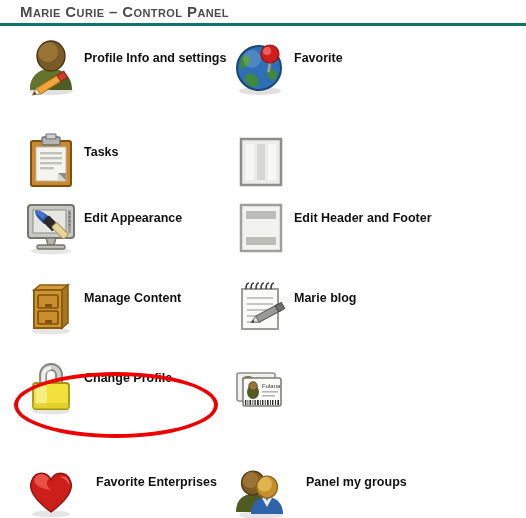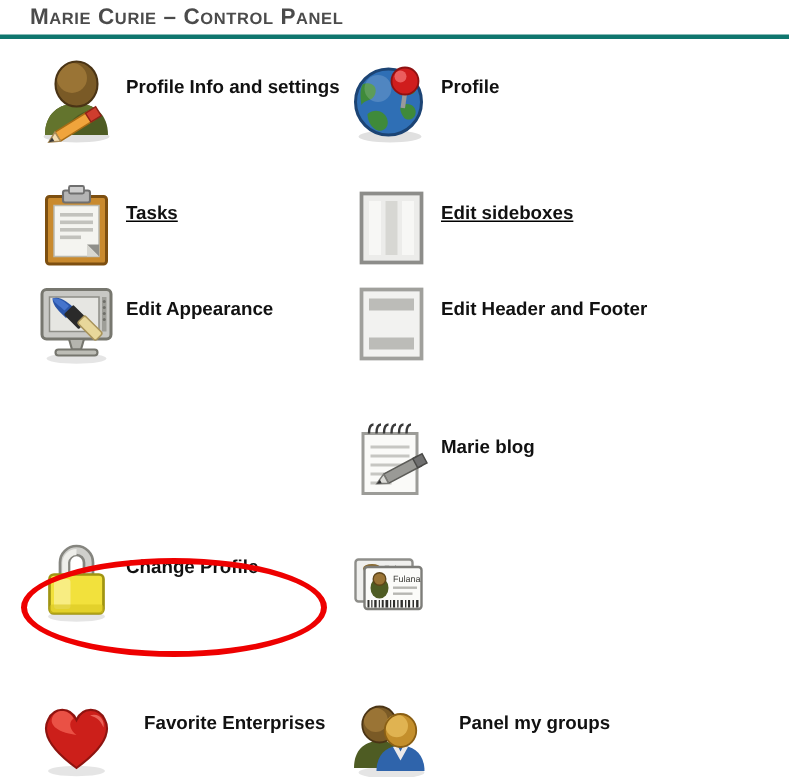--- a/index.html
+++ b/index.html
@@ -65,22 +65,22 @@
     font-weight: bold;
     color: #111111;
     white-space: nowrap;
     line-height: 1;
     margin-left: 4px;
     margin-bottom: 18px;
   }
   .col-left  { left: 22px;  }
   .col-right { left: 232px; }
   .row-0 { top: 6px;   }
-  .row-1 { top: 90px; text-decoration: underline;  }
-  .row-2 { top: 154px; align-items: center; }
+  .row-1 { top: 100px;  }
+  .row-2 { top: 166px; align-items: center; }
   .row-3 { top: 246px; }
   .row-4 { top: 326px; }
   .row-5 { top: 430px; gap: 12px; }
 
   .icon-wrap svg { display: block; }
 
   
   .highlight-ellipse {
     position: absolute;
     left: 14px;
@@ -133,21 +133,21 @@
         <path d="M13 40 C18 36 24 38 26 43 C28 48 24 52 20 51 C16 50 13 45 13 40 Z" fill="#3f8a3a"></path>
         <path d="M32 16 C38 14 44 17 45 22 C46 27 41 28 38 26 C35 24 31 21 32 16 Z" fill="#3f8a3a"></path>
         <path d="M36 34 C41 32 46 35 45 40 C44 44 39 45 37 42 C35 39 34 36 36 34 Z" fill="#3f8a3a"></path>
         <circle cx="20" cy="23" r="9" fill="#fff" opacity="0.16"></circle>
         <rect x="36" y="22" width="3" height="14" fill="#9a9a9a" transform="rotate(8 37 29)"></rect>
         <circle cx="38" cy="18" r="9" fill="#d01d1d"></circle>
         <circle cx="35" cy="15" r="4" fill="#f06a6a" opacity="0.85"></circle>
         <circle cx="38" cy="18" r="9" fill="none" stroke="#8d1111" stroke-width="1.2"></circle>
       </svg>
     </span>
-    <span class="item-label">Profile</span>
+    <span class="item-label">Favorite</span>
   </div>
 
   <div class="panel-item col-left row-1">
     <span class="icon-wrap">
       <svg width="58" height="62" viewBox="0 0 58 62">
         <rect x="9" y="11" width="40" height="45" rx="2" fill="#c98a2e" stroke="#7d4f10" stroke-width="2"></rect>
         <rect x="14" y="17" width="30" height="34" fill="#f4f4f0" stroke="#b9b9b0" stroke-width="1"></rect>
         <rect x="20" y="7" width="18" height="8" rx="1.5" fill="#b4b4b4" stroke="#6f6f6f" stroke-width="1.4"></rect>
         <rect x="24" y="4" width="10" height="5" rx="1" fill="#cfcfcf" stroke="#6f6f6f" stroke-width="1.2"></rect>
         <g fill="#c2c2bd">
@@ -165,21 +165,20 @@
 
   <div class="panel-item col-right row-1">
     <span class="icon-wrap">
       <svg width="58" height="62" viewBox="0 0 58 62">
         <rect x="9" y="9" width="40" height="46" fill="#ececea" stroke="#8d8d8a" stroke-width="2.5"></rect>
         <rect x="14" y="14" width="8" height="36" fill="#f7f7f5"></rect>
         <rect x="25" y="14" width="8" height="36" fill="#d7d7d3"></rect>
         <rect x="36" y="14" width="8" height="36" fill="#f7f7f5"></rect>
       </svg>
     </span>
-    <span class="item-label">Edit sideboxes</span>
   </div>
 
   <div class="panel-item col-left row-2">
     <span class="icon-wrap">
       <svg width="58" height="62" viewBox="0 0 58 62">
         <ellipse cx="29" cy="55" rx="20" ry="3.5" fill="#000" opacity="0.10"></ellipse>
         <rect x="6" y="9" width="46" height="33" rx="3" fill="#c8c8c4" stroke="#77776f" stroke-width="2"></rect>
         <rect x="11" y="14" width="33" height="23" fill="#e6e6e2" stroke="#8d8d86" stroke-width="1"></rect>
         <rect x="46" y="14" width="3" height="23" fill="#9e9e98"></rect>
         <g fill="#6f6f69">
@@ -203,20 +202,35 @@
     <span class="icon-wrap">
       <svg width="58" height="62" viewBox="0 0 58 62">
         <rect x="9" y="9" width="40" height="46" fill="#f2f2f0" stroke="#a0a09c" stroke-width="2.5"></rect>
         <rect x="14" y="15" width="30" height="8" fill="#bcbcb8"></rect>
         <rect x="14" y="41" width="30" height="8" fill="#bcbcb8"></rect>
       </svg>
     </span>
     <span class="item-label">Edit Header and Footer</span>
   </div>
 
+  <div class="panel-item col-left row-3">
+    <span class="icon-wrap">
+      <svg width="58" height="62" viewBox="0 0 58 62">
+        <ellipse cx="29" cy="55" rx="19" ry="3.5" fill="#000" opacity="0.10"></ellipse>
+        <path d="M12 14 L40 14 L46 9 L18 9 Z" fill="#d29a3c" stroke="#8a5c10" stroke-width="1.6"></path>
+        <rect x="12" y="14" width="28" height="38" fill="#cf9433" stroke="#8a5c10" stroke-width="2"></rect>
+        <path d="M40 14 L46 9 L46 47 L40 52 Z" fill="#a8761f" stroke="#8a5c10" stroke-width="1.6"></path>
+        <rect x="16" y="19" width="20" height="13" rx="1" fill="#c98d2b" stroke="#7d500c" stroke-width="1.6"></rect>
+        <rect x="16" y="35" width="20" height="13" rx="1" fill="#c98d2b" stroke="#7d500c" stroke-width="1.6"></rect>
+        <rect x="23" y="28" width="7" height="3" fill="#7d500c"></rect>
+        <rect x="23" y="44" width="7" height="3" fill="#7d500c"></rect>
+      </svg>
+    </span>
+    <span class="item-label">Manage Content</span>
+  </div>
 
   <div class="panel-item col-right row-3">
     <span class="icon-wrap">
       <svg width="58" height="62" viewBox="0 0 58 62">
         <rect x="10" y="13" width="36" height="40" fill="#fafaf8" stroke="#9c9c98" stroke-width="2"></rect>
         <g stroke="#3a3a3a" stroke-width="1.6" fill="none">
           <path d="M14 13 q0 -6 3 -6"></path>
             <path d="M19 13 q0 -6 3 -6"></path>
           <path d="M24 13 q0 -6 3 -6"></path>
             <path d="M29 13 q0 -6 3 -6"></path>

